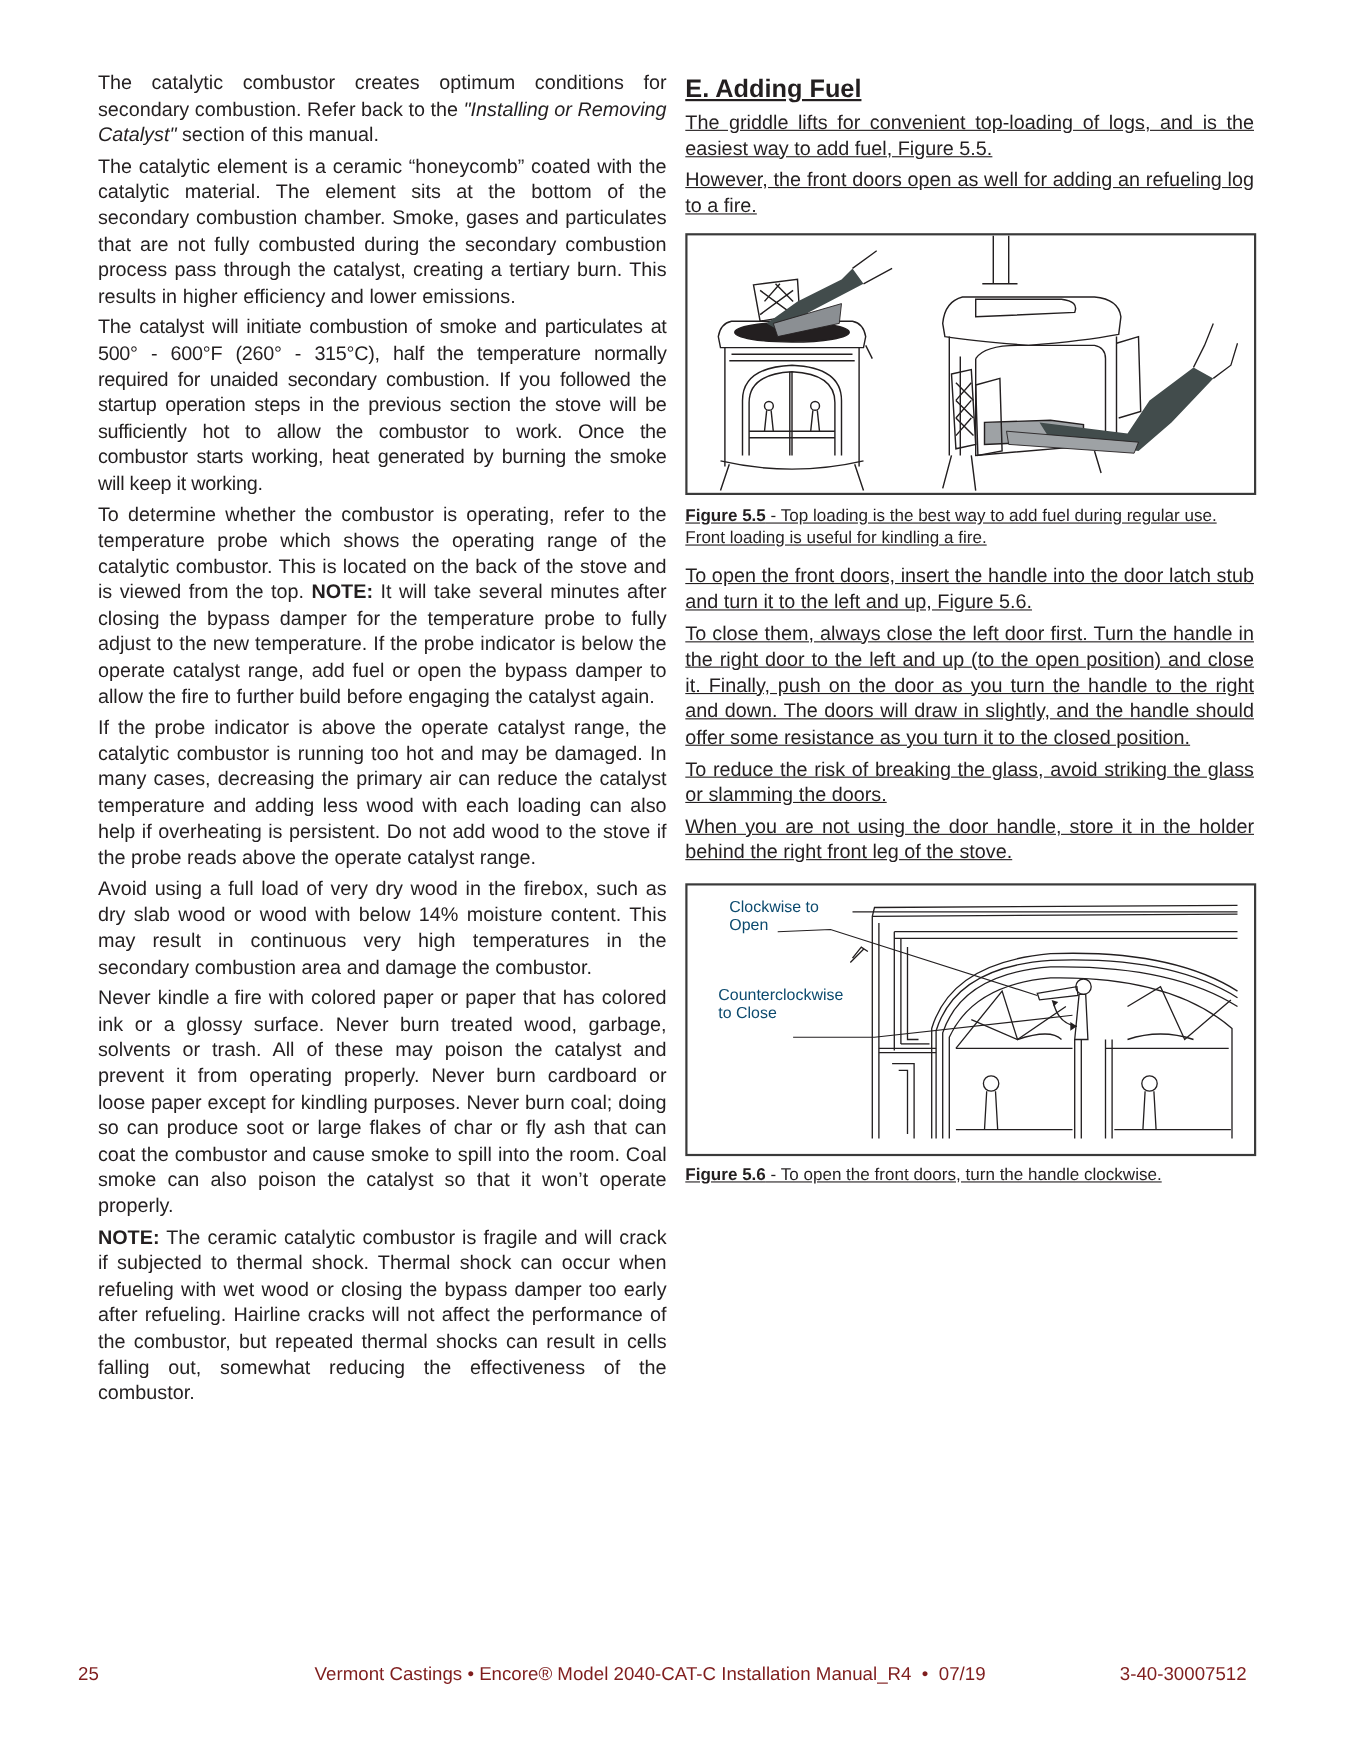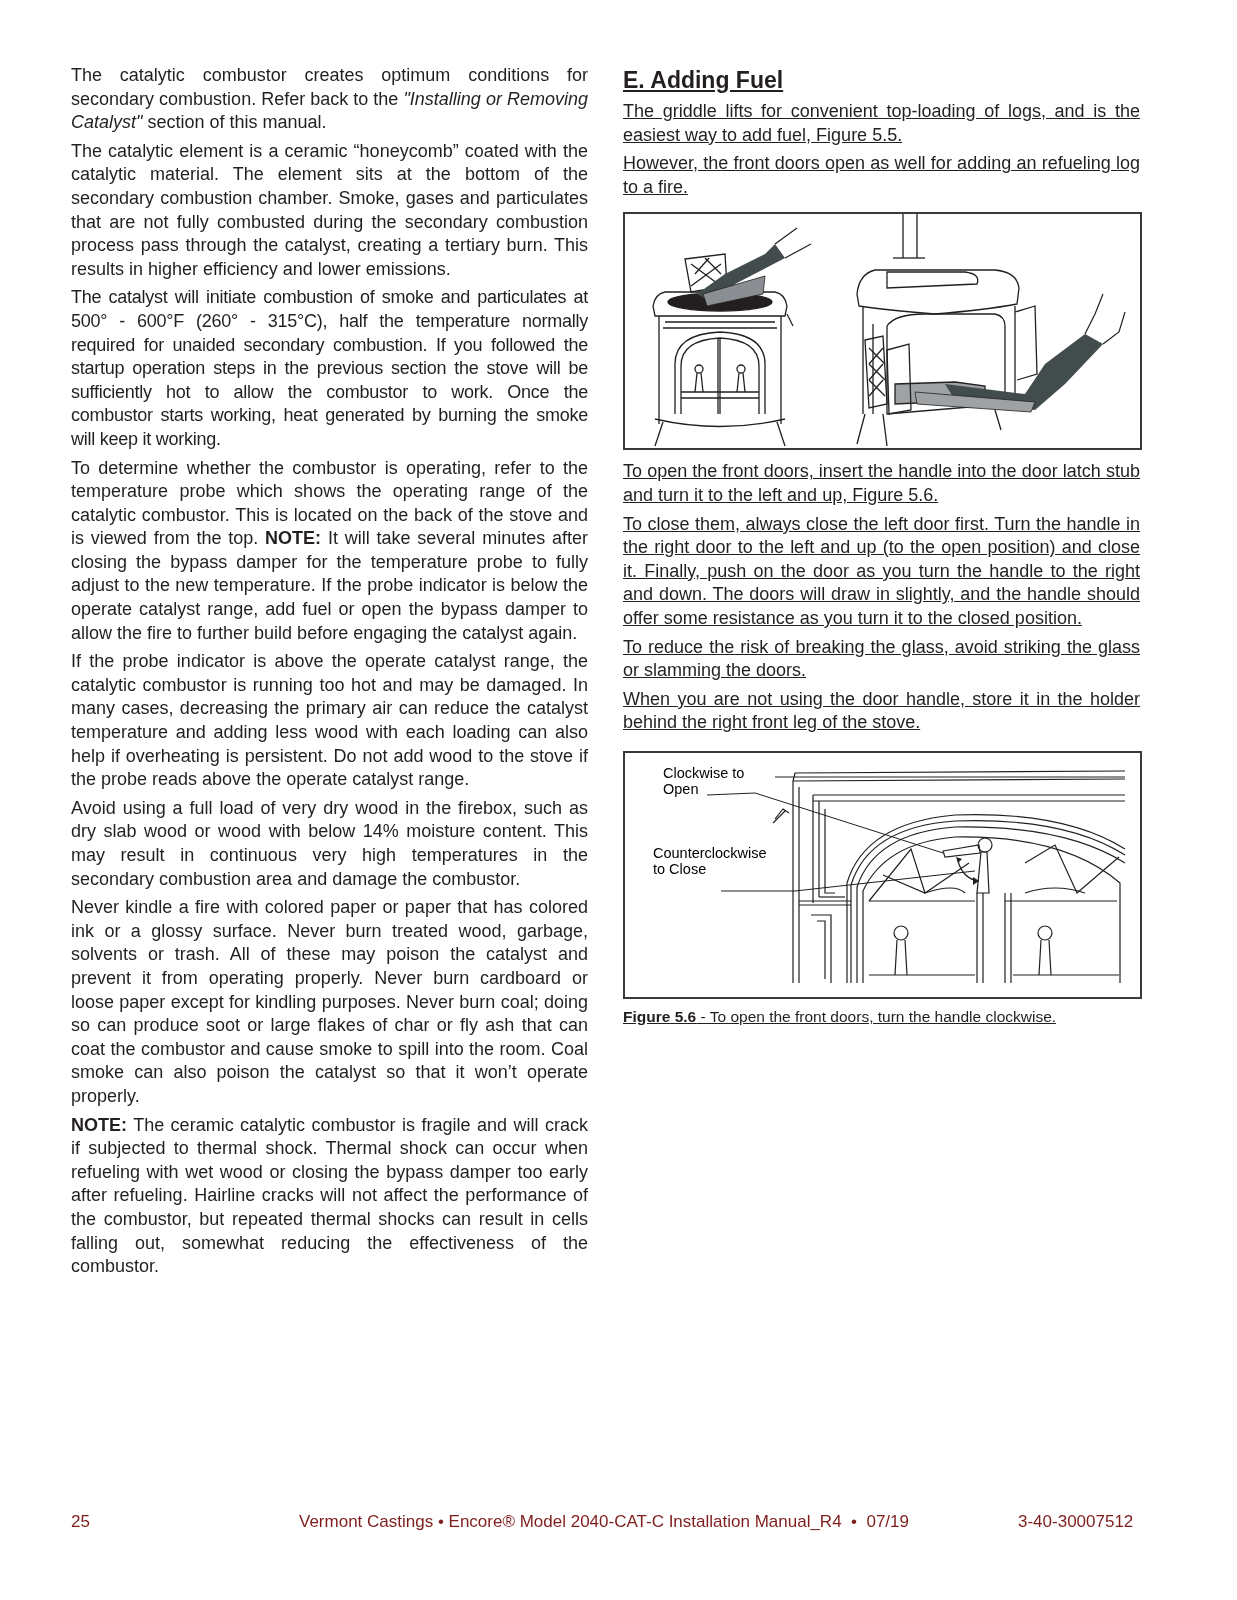--- a/index.html
+++ b/index.html
@@ -1,30 +1,30 @@
 <!DOCTYPE html>
 <html><head>
 <meta charset="utf-8">
 <style>
   html, body { margin: 0; padding: 0; background: #ffffff; }
   body { width: 1237px; height: 1600px; position: relative; overflow: hidden;
          font-family: "Liberation Sans", sans-serif; color: #231f20; }
   .col { position: absolute; top: 64px; }
-  .col-left { left: 71px; width: 517px; }
+  .col-left { left: 89px; width: 517px; }
   .col-right { left: 623px; width: 517px; text-decoration: underline; }
   p.body { margin: 0 0 5px 0; font-size: 18px; line-height: 23.6px; text-align: justify; }
   p.body .em { font-style: italic; }
   p.body b { font-weight: bold; }
   h2.section { margin: 2px 0 6px 0; font-size: 23px; font-weight: bold; line-height: 28px; }
   .figure-box { border: 2px solid #3a3a3a; box-sizing: border-box; position: relative; background: #fff; }
   .fig55 { width: 519px; height: 238px; margin: 13px 0 10px 0; }
   .fig56 { width: 519px; height: 248px; margin: 16px 0 8px 0; }
   .caption { font-size: 15.5px; line-height: 20px; margin: 0 0 12px 0; }
   .caption b { font-weight: bold; }
-  .fig-label { position: absolute; font-size: 14.5px; line-height: 16px; color: #000000; }
+  .fig-label { position: absolute; font-size: 14.5px; line-height: 16px; color: #0c4a6e; }
   .footer { position: absolute; top: 1512px; font-size: 17px; color: #7f1d1d; }
   svg { position: absolute; left: 0; top: 0; }
 </style>
 </head>
 <body>
 
 <div class="col col-left">
   <p class="body"><span>The catalytic combustor creates optimum conditions for secondary combustion. Refer back to the </span><span class="em">"Installing or Removing Catalyst"</span><span> section of this manual.</span></p>
   <p class="body">The catalytic element is a ceramic “honeycomb” coated with the catalytic material. The element sits at the bottom of the secondary combustion chamber. Smoke, gases and particulates that are not fully combusted during the secondary combustion process pass through the catalyst, creating a tertiary burn. This results in higher efficiency and lower emissions.</p>
   <p class="body" style="letter-spacing:-0.25px;">The catalyst will initiate combustion of smoke and particulates at 500° - 600°F (260° - 315°C), half the temperature normally required for unaided secondary combustion. If you followed the startup operation steps in the previous section the stove will be sufficiently hot to allow the combustor to work. Once the combustor starts working, heat generated by burning the smoke will keep it working.</p>
@@ -79,20 +79,21 @@
         <path d="M244 134 L260 150 M244 150 L260 166 M244 166 L260 182 M258 134 L244 150 M258 150 L244 166 M258 166 L244 182"></path>
         <path d="M262 136 L284 130 L286 196 L264 200 Z"></path>
         <path d="M390 98 L410 92 L412 160 L392 166"></path>
         <path d="M240 200 L232 230 M258 200 L262 232 M370 196 L376 216"></path>
       </g>
       <path d="M320 170 L400 180 L420 150 L460 120 L478 130 L440 170 L410 196 L330 186 Z" fill="#424c4c"></path>
       <path d="M290 178 L410 188 L406 198 L292 190 Z" fill="#9ea2a5" stroke="#231f20" stroke-width="0.8"></path>
       <path d="M460 120 L470 100 L478 80 M478 130 L494 118 L500 98" stroke="#231f20" stroke-width="1.2" fill="none"></path>
     </svg>
   </div>
+  <p class="caption"><b>Figure 5.5</b><span> - Top loading is the best way to add fuel during regular use. Front loading is useful for kindling a fire.</span></p>
 
   <p class="body">To open the front doors, insert the handle into the door latch stub and turn it to the left and up, Figure 5.6.</p>
   <p class="body">To close them, always close the left door first. Turn the handle in the right door to the left and up (to the open position) and close it. Finally, push on the door as you turn the handle to the right and down. The doors will draw in slightly, and the handle should offer some resistance as you turn it to the closed position.</p>
   <p class="body">To reduce the risk of breaking the glass, avoid striking the glass or slamming the doors.</p>
   <p class="body">When you are not using the door handle, store it in the holder behind the right front leg of the stove.</p>
 
   <div class="figure-box fig56">
     <svg width="515" height="244" viewBox="0 0 515 244">
       <g fill="none" stroke="#231f20" stroke-width="1.2">
         <path d="M168 28 L170 20 L500 18 M168 28 L500 26 M168 28 L168 34"></path>
@@ -135,14 +136,14 @@
     </div>
     <div class="fig-label" style="left:28px; top:92px;">
       <div>Counterclockwise</div>
       <div>to Close</div>
     </div>
   </div>
   <p class="caption"><b>Figure 5.6</b><span> - To open the front doors, turn the handle clockwise.</span></p>
 </div>
 
 <div class="footer" style="left:71px;">25</div>
-<div class="footer" style="left:299px; white-space:pre;">Vermont Castings • Encore® Model 2040-CAT-C Installation Manual_R4  •  07/19</div>
+<div class="footer" style="left:286px; white-space:pre;">Vermont Castings • Encore® Model 2040-CAT-C Installation Manual_R4  •  07/19</div>
 <div class="footer" style="left:1018px;">3-40-30007512</div>
 
 </body></html>

